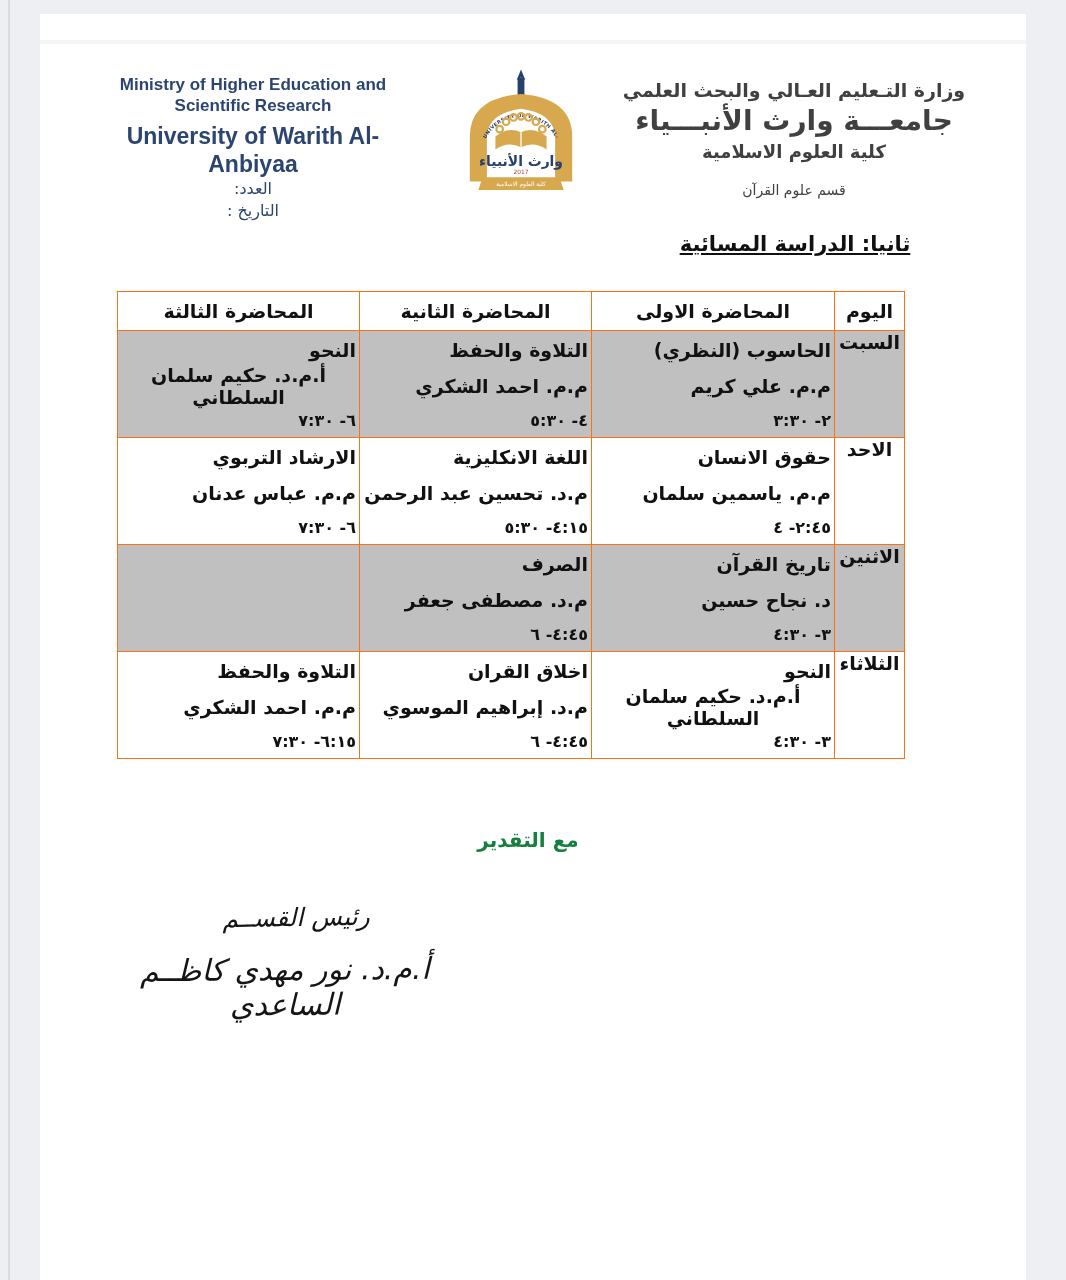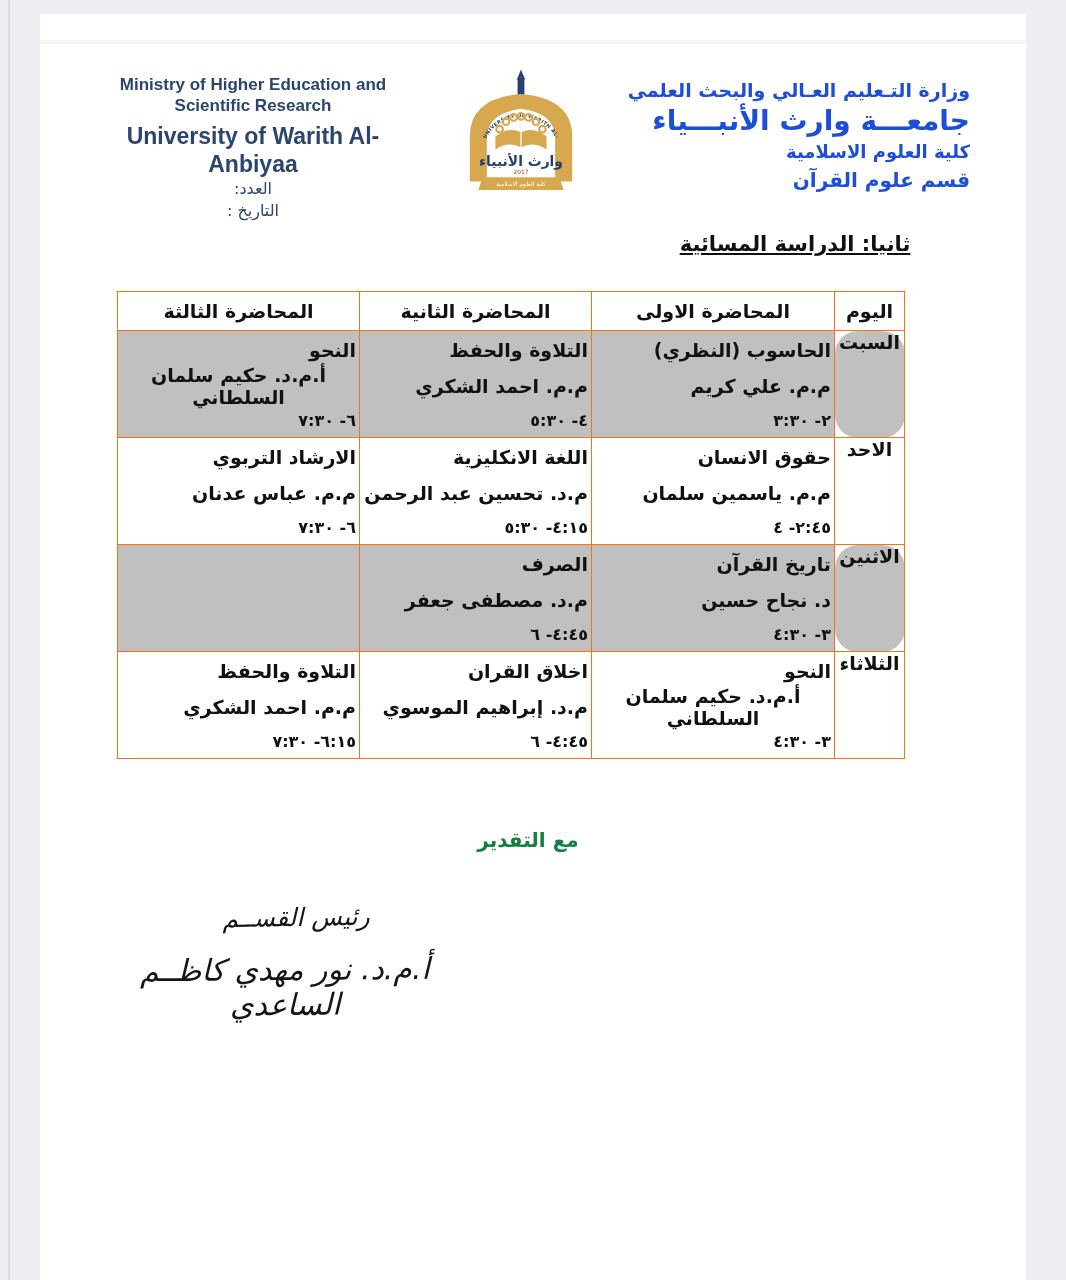--- a/index.html
+++ b/index.html
@@ -9,39 +9,39 @@
   .page{position:absolute;left:40px;top:14px;width:986px;height:1266px;background:#ffffff;}
   .scan-band{position:absolute;left:40px;top:40px;width:986px;height:4px;background:#f4f5f7;}
 
   
   .hdr-left{position:absolute;left:85px;top:74px;width:336px;text-align:center;color:#2b4570;}
   .hdr-left .min{font-family:"Liberation Sans","DejaVu Sans",sans-serif;font-size:17px;line-height:21px;font-weight:600;}
   .hdr-left .uni{font-family:"Liberation Sans","DejaVu Sans",sans-serif;font-size:23px;line-height:28px;margin-top:6px;font-weight:600;}
   .hdr-left .lbl{font-size:16px;line-height:22px;margin-top:0;direction:rtl;}
 
   
-  .hdr-right{position:absolute;left:618px;top:78px;width:352px;color:#1d4ed8;direction:rtl;}
+  .hdr-right{position:absolute;left:618px;top:78px;width:352px;text-align:center;color:#404040;direction:rtl;}
   .hdr-right .r1{font-size:19px;line-height:24px;font-weight:600;}
   .hdr-right .r2{font-size:28px;line-height:38px;font-weight:600;}
   .hdr-right .r3{font-size:18px;line-height:24px;font-weight:600;}
-  .hdr-right .r4{font-size:20px;line-height:24px;margin-top:4px;font-weight:700;}
+  .hdr-right .r4{font-size:14px;line-height:24px;margin-top:14px;font-weight:400;}
 
   .logo{position:absolute;left:457px;top:68px;width:128px;height:150px;}
 
   .sec-title{position:absolute;left:630px;top:232px;width:330px;text-align:center;direction:rtl;
              font-size:21px;font-weight:bold;color:#111;text-decoration:underline;}
 
   
   .tbl-wrap{position:absolute;left:118px;top:291px;width:787px;direction:rtl;}
   table.sched{width:100%;border-collapse:collapse;table-layout:fixed;direction:rtl;}
   table.sched th,table.sched td{border:1px solid #f97316;}
   table.sched th{height:36px;font-size:19px;font-weight:bold;color:#111;background:#fff;text-align:center;}
   table.sched td{height:106px;padding:0;}
   tr.shaded td{background:#c0c0c0;}
-  td.day{vertical-align:top;text-align:center;font-size:19px;font-weight:bold;color:#111;padding-top:2px;border-radius:23px;}
+  td.day{vertical-align:top;text-align:center;font-size:19px;font-weight:bold;color:#111;padding-top:2px;}
   .lec{height:106px;box-sizing:border-box;display:flex;flex-direction:column;justify-content:space-between;
        align-items:flex-start;padding:8px 3px 7px;text-align:center;}
   .lec .sub{font-size:19px;font-weight:bold;color:#111;}
   .lec .tea{font-size:19px;font-weight:bold;color:#111;}
   .lec .tim{font-size:16px;font-weight:bold;color:#111;}
 
   .closing{position:absolute;left:440px;top:828px;width:176px;text-align:center;direction:rtl;
            font-size:20px;font-weight:bold;color:#15803d;}
   .sig-title{position:absolute;left:216px;top:903px;width:160px;text-align:center;direction:rtl;
              font-size:25px;font-style:italic;color:#151515;transform:rotate(-1deg);}

